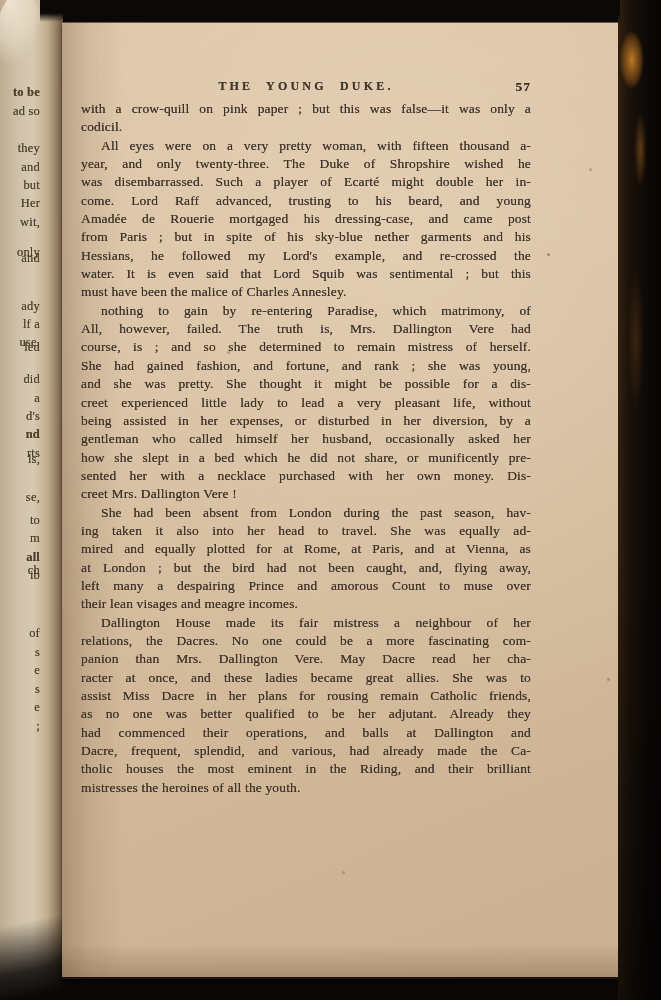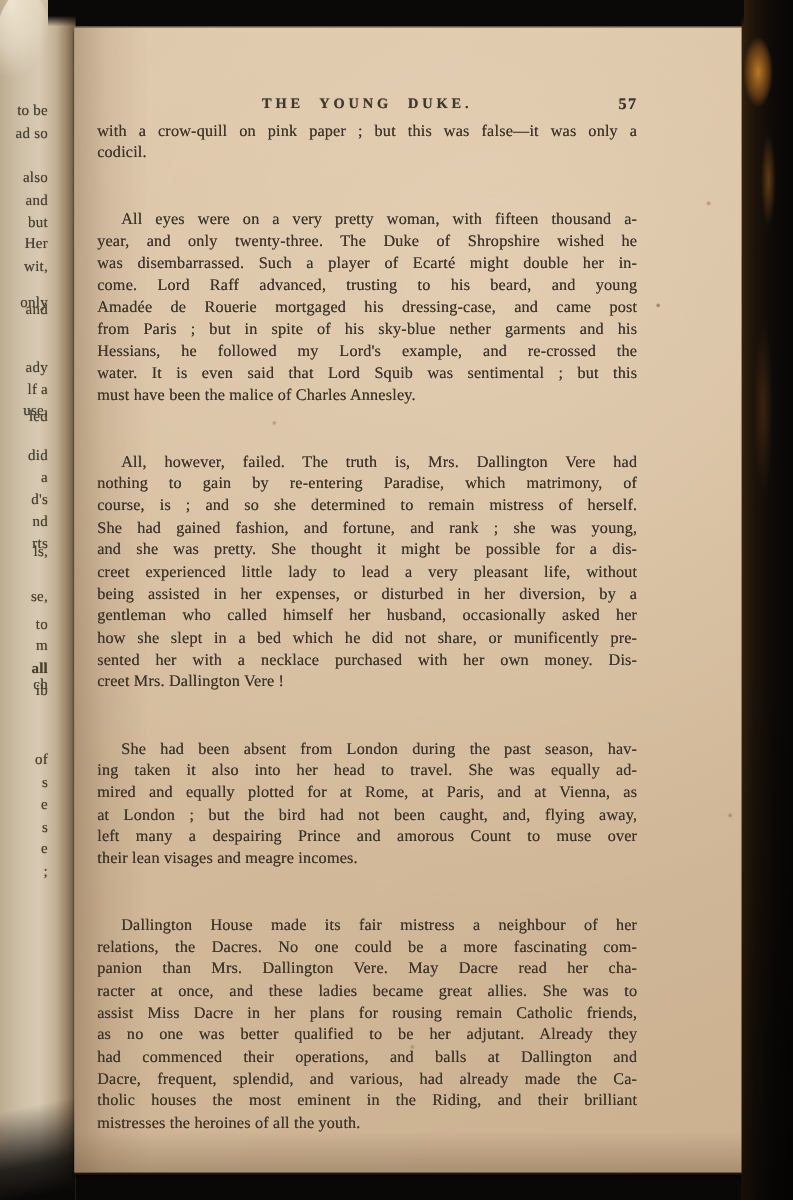--- a/index.html
+++ b/index.html
@@ -67,21 +67,21 @@
     font-size:13.5px;font-weight:700;letter-spacing:1px;color:#3a3128;
     text-shadow:0 0 0.6px rgba(58,49,40,0.7);
   }
   .page-body{
     position:absolute;left:19px;top:77px;width:450px;
     color:var(--c-ink);font-size:13.5px;line-height:18.35px;
     letter-spacing:0.15px;
     text-shadow:0 0 0.55px rgba(60,48,36,0.75);
   }
   .para{margin:0;padding:0;}
-  .para.indent .line:first-child{text-indent:20px;margin-top:37px;}
+  .para.indent .line:first-child{text-indent:20px;}
   .line{text-align:justify;text-align-last:justify;}
   .line.last{text-align-last:left;}
   
   .right-cover{
     position:absolute;left:618px;top:0;width:43px;height:1000px;z-index:4;
     background:linear-gradient(to right, #30200f 0%, var(--c-cover_brown) 26%, #0d0a08 62%, #080605 100%);
   }
   .right-cover::before{
     content:"";position:absolute;left:0;top:0;width:100%;height:100%;
     background:
@@ -94,37 +94,37 @@
   .top-strip{position:absolute;left:40px;top:0;width:580px;height:22px;z-index:5;
     background:linear-gradient(to bottom,#0b0908 60%, rgba(11,9,8,0) 100%);}
 </style>
 </head>
 <body>
 
 <div class="scene">
 
   <div class="left-strip"></div>
   <div class="fragments">
-      <div class="fragment" style="top: 85px;">to be</div>
+      <div class="fragment" style="top: 85px; font-weight: bold;">to be</div>
       <div class="fragment" style="top: 104px;">ad so</div>
-      <div class="fragment" style="top: 141px;">also</div>
+      <div class="fragment" style="top: 141px;">they</div>
       <div class="fragment" style="top: 160px;">and</div>
       <div class="fragment" style="top: 178px;">but</div>
       <div class="fragment" style="top: 196px;">Her</div>
       <div class="fragment" style="top: 215px;">wit,</div>
       <div class="fragment" style="top: 233px; margin-top: 12px;">only</div>
       <div class="fragment" style="top: 251px;">and</div>
       <div class="fragment" style="top: 299px;">ady</div>
       <div class="fragment" style="top: 317px;">lf a</div>
       <div class="fragment" style="top: 335px;">use,</div>
       <div class="fragment" style="top: 340px;">led</div>
       <div class="fragment" style="top: 372px;">did</div>
       <div class="fragment" style="top: 391px;">a</div>
       <div class="fragment" style="top: 409px;">d's</div>
-      <div class="fragment" style="top: 427px;">nd</div>
+      <div class="fragment" style="top: 427px; font-weight: bold;">nd</div>
       <div class="fragment" style="top: 446px;">rts</div>
       <div class="fragment" style="top: 440px; margin-top: 12px;">ls,</div>
       <div class="fragment" style="top: 490px;">se,</div>
       <div class="fragment" style="top: 513px;">to</div>
       <div class="fragment" style="top: 531px;">m</div>
       <div class="fragment" style="top: 550px; font-weight: bold;">all</div>
       <div class="fragment" style="top: 568px;">ib</div>
       <div class="fragment" style="top: 563px;">ch</div>
       <div class="fragment" style="top: 626px; padding-left: 24px;">of</div>
       <div class="fragment" style="top: 645px;">s</div>
@@ -149,22 +149,22 @@
           <div class="line">year, and only twenty-three. The Duke of Shropshire wished he</div>
           <div class="line">was disembarrassed. Such a player of Ecarté might double her in-</div>
           <div class="line">come. Lord Raff advanced, trusting to his beard, and young</div>
           <div class="line">Amadée de Rouerie mortgaged his dressing-case, and came post</div>
           <div class="line">from Paris ; but in spite of his sky-blue nether garments and his</div>
           <div class="line">Hessians, he followed my Lord's example, and re-crossed the</div>
           <div class="line">water. It is even said that Lord Squib was sentimental ; but this</div>
           <div class="line last">must have been the malice of Charles Annesley.</div>
         </div>
         <div class="para indent">
+          <div class="line">nothing to gain by re-entering Paradise, which matrimony, of</div>
           <div class="line">All, however, failed. The truth is, Mrs. Dallington Vere had</div>
-          <div class="line">nothing to gain by re-entering Paradise, which matrimony, of</div>
           <div class="line">course, is ; and so she determined to remain mistress of herself.</div>
           <div class="line">She had gained fashion, and fortune, and rank ; she was young,</div>
           <div class="line">and she was pretty. She thought it might be possible for a dis-</div>
           <div class="line">creet experienced little lady to lead a very pleasant life, without</div>
           <div class="line">being assisted in her expenses, or disturbed in her diversion, by a</div>
           <div class="line">gentleman who called himself her husband, occasionally asked her</div>
           <div class="line">how she slept in a bed which he did not share, or munificently pre-</div>
           <div class="line">sented her with a necklace purchased with her own money. Dis-</div>
           <div class="line last">creet Mrs. Dallington Vere !</div>
         </div>

